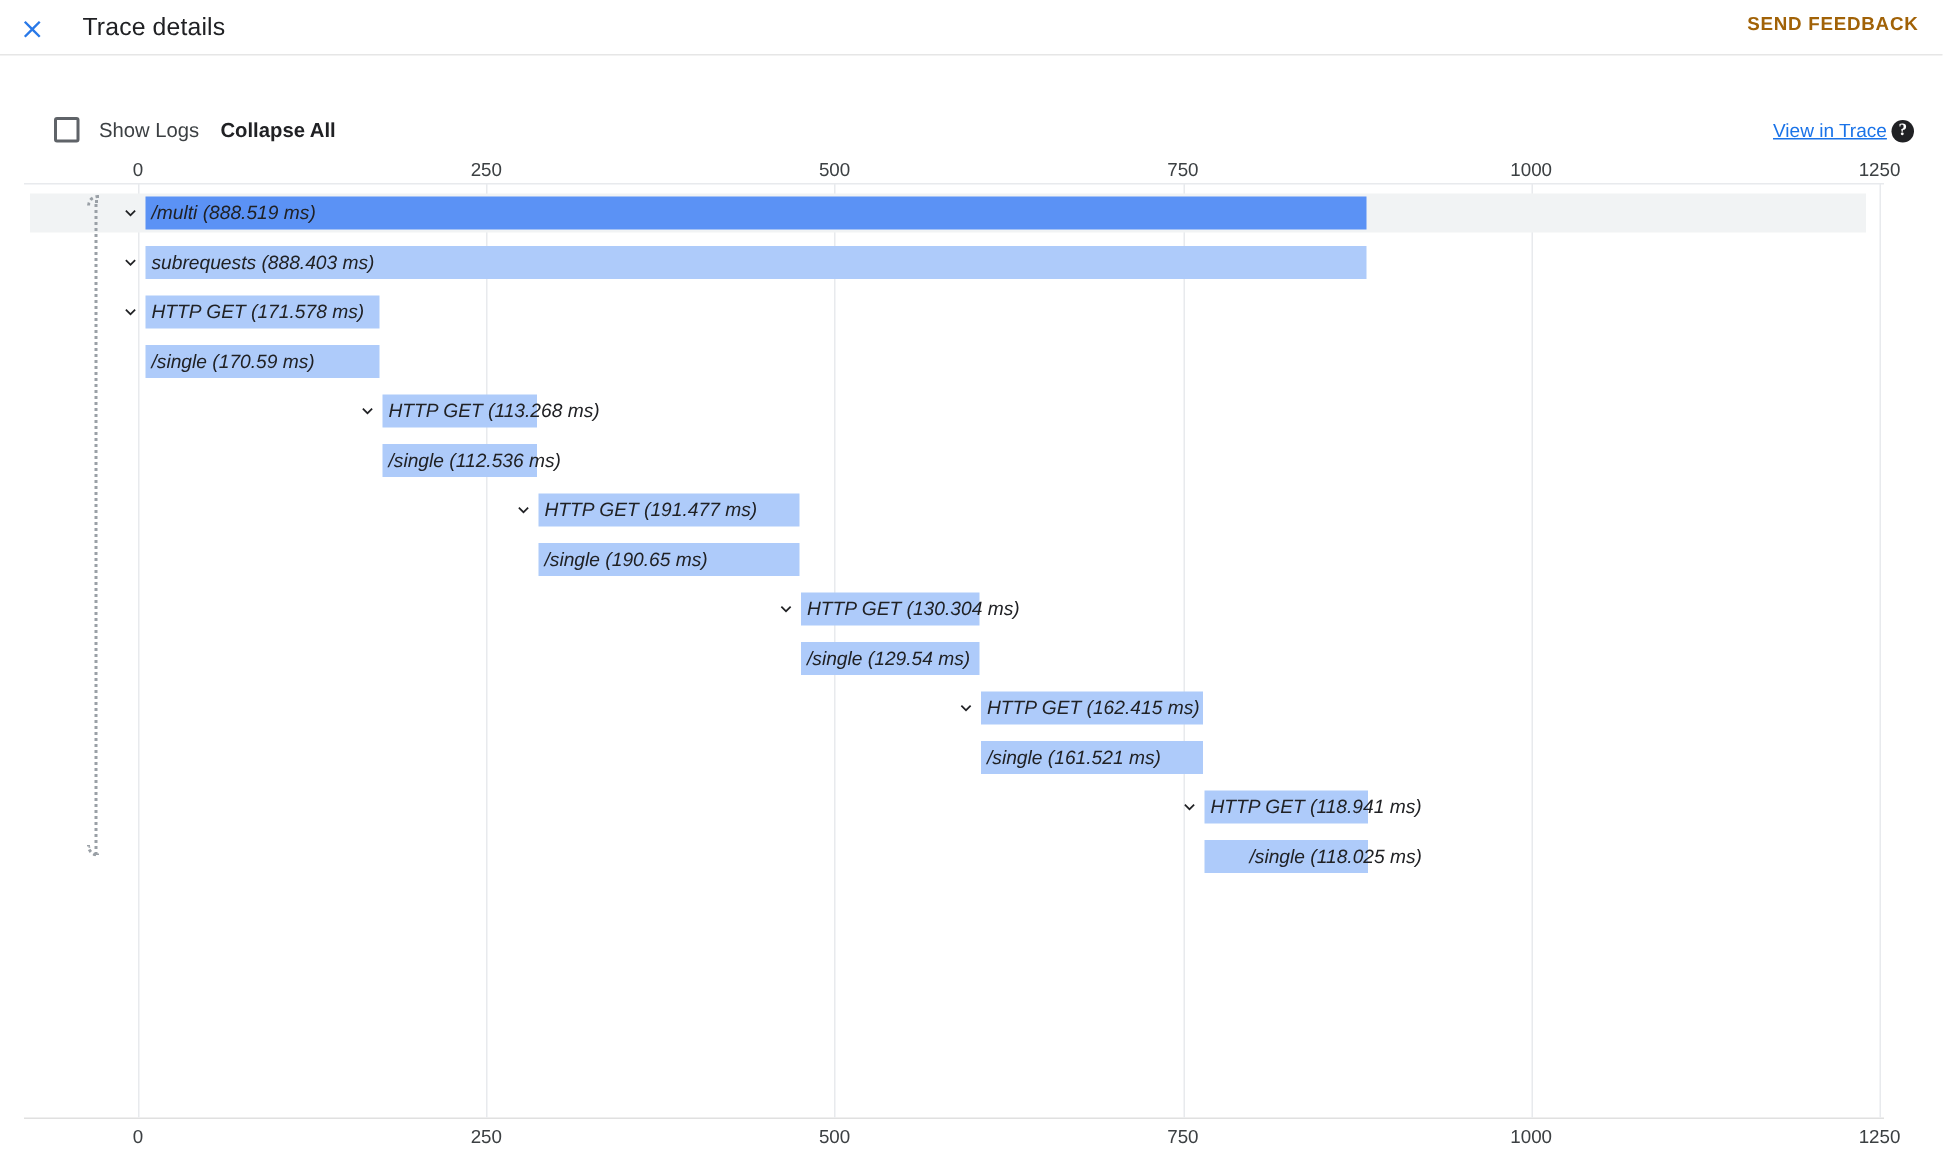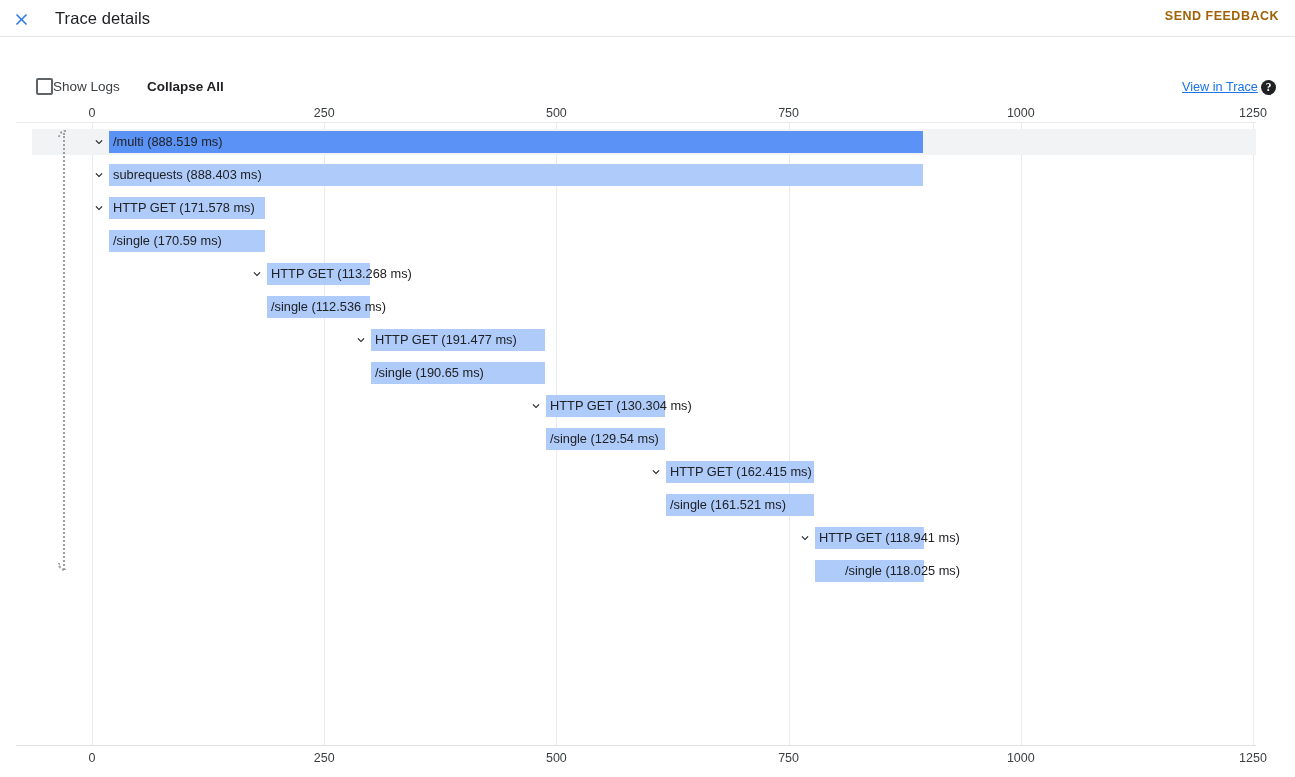--- a/index.html
+++ b/index.html
@@ -41,21 +41,21 @@
     color: #a16207;
     cursor: pointer;
     white-space: nowrap;
     text-transform: uppercase;
   }
 
   
   #controls { position: absolute; left: 0; top: 37px; width: 1295px; height: 60px; }
   #show-logs-wrap {
     position: absolute; left: 36px; top: 41px;
-    display: flex; align-items: center; gap: 0;
+    display: flex; align-items: center; gap: 13px;
     cursor: pointer;
   }
   #show-logs-box {
     width: 17px; height: 17px;
     border: 2px solid #5f6368;
     border-radius: 2px;
     background: #fff;
     flex: 0 0 auto;
   }
   #show-logs-label {
@@ -107,21 +107,21 @@
   }
   #plot-top-rule {
     position: absolute;
     left: 16px; width: 1240px; height: 1px;
     background: #e8eaed;
   }
 
   
   #rows { position: absolute; left: 0; top: 0; width: 1295px; height: 777px; }
   .row {
-    position: absolute; left: 16px; width: 1215px; height: 26px;
+    position: absolute; left: 4px; width: 1215px; height: 26px; font-style: italic;
   }
   .row-highlight {
     position: absolute; left: 16px; top: 0;
     width: 1224px; height: 26px;
     background: #f1f3f4;
   }
   .chev {
     position: absolute; top: 6px;
     width: 14px; height: 14px;
     cursor: pointer;

